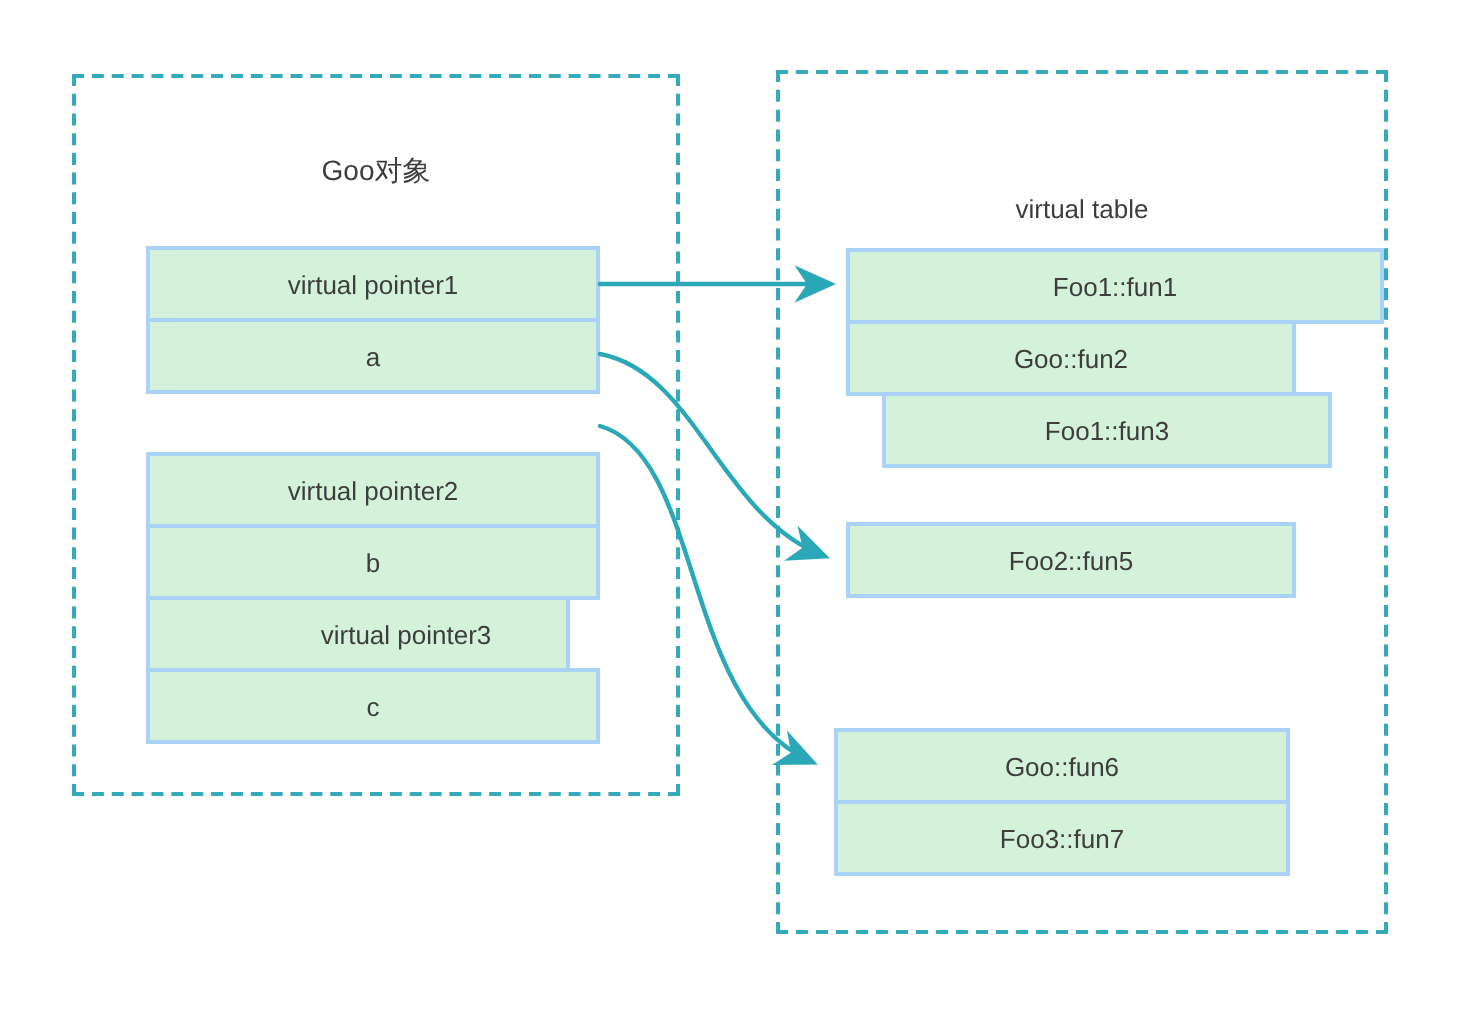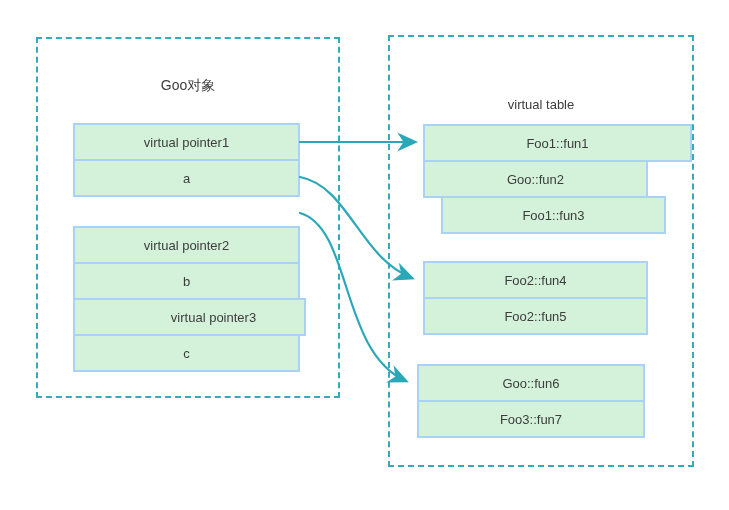--- a/index.html
+++ b/index.html
@@ -52,36 +52,35 @@
 
   <div class="dashed-box" style="left:36px;top:37px;width:304px;height:361px;">
     <div class="box-title" style="top:38px;">Goo对象</div>
   </div>
 
   <div class="cell-stack" style="left:73px;top:123px;width:227px;">
     <div class="cell" style="width:227px;">virtual pointer1</div>
     <div class="cell" style="width:227px;">a</div>
     <div class="cell" style="width:227px;margin-top:29px;">virtual pointer2</div>
     <div class="cell" style="width:227px;">b</div>
-    <div class="cell" style="width:233px;padding-left:48px;">virtual pointer3</div>
+    <div class="cell" style="width:212px;padding-left:48px;">virtual pointer3</div>
     <div class="cell" style="width:227px;">c</div>
   </div>
 
   <div class="dashed-box" style="left:388px;top:35px;width:306px;height:432px;">
     <div class="box-title" style="top:44px;font-size:13px;margin-top:16px;">virtual table</div>
   </div>
 
   <div class="cell-stack" style="left:423px;top:124px;width:225px;">
     <div class="cell" style="width:269px;">Foo1::fun1</div>
     <div class="cell" style="width:225px;">Goo::fun2</div>
     <div class="cell" style="width:225px;margin-left:18px;">Foo1::fun3</div>
   </div>
 
   <div class="cell-stack" style="left:423px;top:261px;width:225px;">
-    <div class="cell" style="width:225px;">Foo2::fun4</div>
     <div class="cell" style="width:225px;">Foo2::fun5</div>
   </div>
 
   <div class="cell-stack" style="left:417px;top:364px;width:228px;">
     <div class="cell" style="width:228px;">Goo::fun6</div>
     <div class="cell" style="width:228px;">Foo3::fun7</div>
   </div>
 
   <svg class="arrow-layer" viewBox="0 0 729 510">
     <defs>

